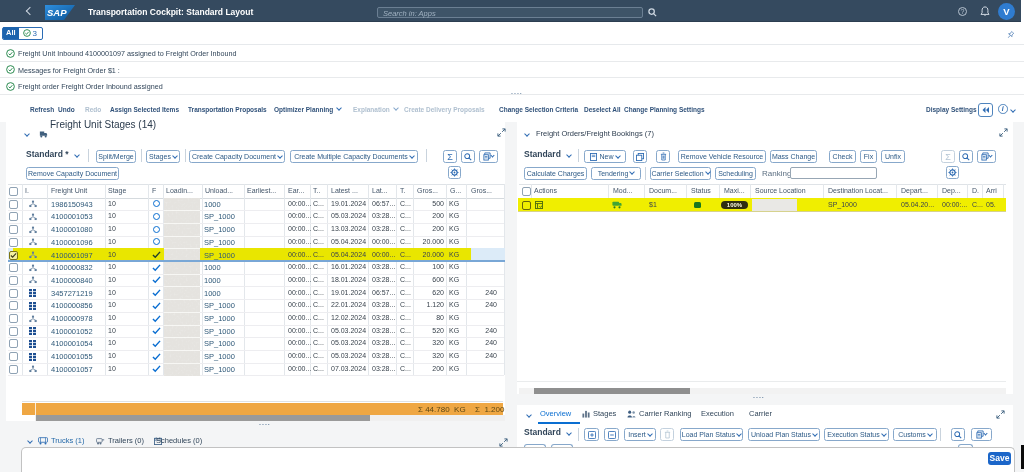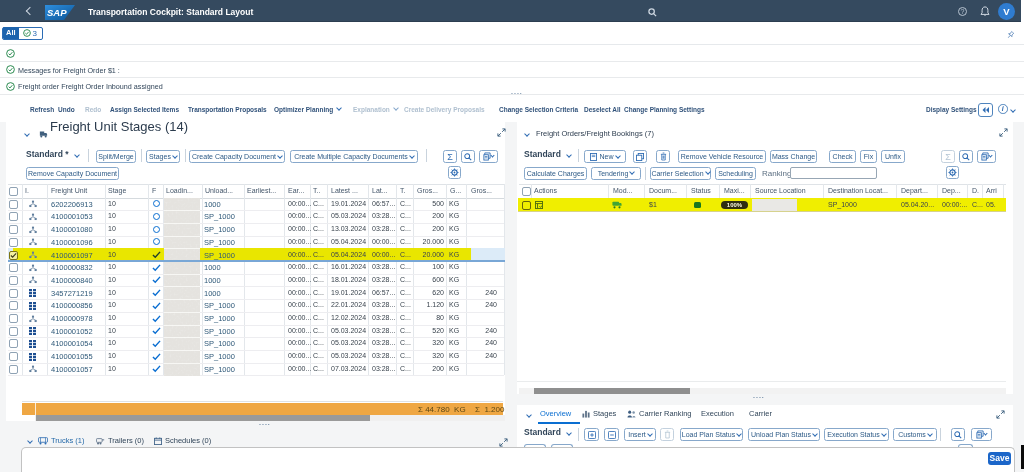--- a/index.html
+++ b/index.html
@@ -37,20 +37,23 @@
  <defs>
         <linearGradient id="sapg" x1="0" y1="0" x2="1" y2="1">
   <stop offset="0" stop-color="#2e8fdf"></stop>
           <stop offset="1" stop-color="#0c5496"></stop>
         </linearGradient>
       </defs>
  <path d="M0 0 H60 L38 30 H0 Z" fill="url(#sapg)"></path>
  <text x="4" y="22" font-family="Liberation Sans" font-style="italic" font-weight="bold" font-size="19" fill="#fff">SAP</text>
 </svg>
 <div class="ab" style="left:88px;top:6.5px;font-size:8.5px;font-weight:bold;color:#fff">Transportation Cockpit: Standard Layout</div>
+<div class="ab" style="left:377px;top:7px;width:266px;height:11px;border:1px solid #6b7f93;border-radius:2px;background:#3e5468">
+ <div style="font-size:7.5px;font-style:italic;color:#9fb0c0;margin:1px 0 0 5px">Search in: Apps</div>
+    </div>
 <svg class="ab" style="left:648px;top:8px" width="9" height="9" viewBox="0 0 10 10">
  <circle cx="4" cy="4" r="3" fill="none" stroke="#cfd8e2" stroke-width="1.4"></circle>
  <line x1="6.2" y1="6.2" x2="9" y2="9" stroke="#cfd8e2" stroke-width="1.4"></line>
     </svg>
 <div class="ab" style="left:958px;top:7px;width:9px;height:9px;border:1px solid #b6c2cf;border-radius:50%;
  color:#b6c2cf;font-size:7px;text-align:center;line-height:8px">?</div>
 <svg class="ab" style="left:980px;top:6px" width="10" height="11" viewBox="0 0 12 13">
  <path d="M6 1 C3.5 1 2.5 3 2.5 5 L2.5 8 L1.2 10 L10.8 10 L9.5 8 L9.5 5 C9.5 3 8.5 1 6 1 Z" fill="none" stroke="#cfd8e2" stroke-width="1.2"></path>
  <path d="M4.8 11 a1.3 1.3 0 0 0 2.4 0" fill="#cfd8e2"></path>
     </svg>
@@ -68,20 +71,21 @@
 <svg class="ab" style="left:1006.5px;top:31px;transform:rotate(40deg)" width="7" height="8" viewBox="0 0 8 9">
  <path d="M2.4 0.5 L5.6 0.5 L5.2 3.5 L6.6 4.8 L1.4 4.8 L2.8 3.5 Z" fill="none" stroke="#7096c3" stroke-width="1"></path>
  <path d="M4 5 L4 8.6" stroke="#7096c3" stroke-width="1"></path>
     </svg>
 <div class="hline" style="left:0;top:44px;width:1024px"></div>
 <div class="ab" style="left:0;top:45px;width:1024px;height:16.5px;background:#fff;border-bottom:1px solid #e8eaec"></div>
 <svg class="ab" style="left:5.5px;top:48.6px" width="9" height="9" viewBox="0 0 10 10">
       <circle cx="5" cy="5" r="4.3" fill="none" stroke="#1f8446" stroke-width="1.05"></circle>
       <path d="M3 5.2 L4.4 6.6 L7 3.6" fill="none" stroke="#1f8446" stroke-width="1.05"></path>
     </svg>
+<div class="ab" style="left:18px;top:49px;font-size:7.2px;color:#32465a">Freight Unit Inbound 4100001097 assigned to Freight Order Inbound</div>
 <div class="ab" style="left:0;top:61.5px;width:1024px;height:16.5px;background:#fff;border-bottom:1px solid #e8eaec"></div>
 <svg class="ab" style="left:5.5px;top:65.1px" width="9" height="9" viewBox="0 0 10 10">
       <circle cx="5" cy="5" r="4.3" fill="none" stroke="#1f8446" stroke-width="1.05"></circle>
       <path d="M3 5.2 L4.4 6.6 L7 3.6" fill="none" stroke="#1f8446" stroke-width="1.05"></path>
     </svg>
 <div class="ab" style="left:18px;top:65.5px;font-size:7.2px;color:#32465a">Messages for Freight Order $1 :</div>
 <div class="ab" style="left:0;top:78px;width:1024px;height:16.5px;background:#fff;border-bottom:1px solid #e8eaec"></div>
 <svg class="ab" style="left:5.5px;top:81.6px" width="9" height="9" viewBox="0 0 10 10">
       <circle cx="5" cy="5" r="4.3" fill="none" stroke="#1f8446" stroke-width="1.05"></circle>
       <path d="M3 5.2 L4.4 6.6 L7 3.6" fill="none" stroke="#1f8446" stroke-width="1.05"></path>
@@ -120,21 +124,21 @@
 <div class="ab" style="left:517px;top:405px;width:496px;height:42px;background:#fff"></div>
 
 <div class="cw" style="left:25px;top:131.5px">
       <span class="chev" style="border-color:#2f6cb3"></span>
     </div>
 <svg class="ab" style="left:39px;top:130px" width="9" height="8" viewBox="0 0 12 11">
  <path d="M1 2 H7 V8 H1 Z M7 4 H10 L11 6 V8 H7 Z" fill="#41607e"></path>
  <circle cx="3" cy="9" r="1.4" fill="#41607e"></circle>
       <circle cx="9" cy="9" r="1.4" fill="#41607e"></circle>
     </svg>
-<div class="ab" style="left:50px;top:119px;font-size:13px;color:#2b3b4d">Freight Unit Stages (14)</div>
+<div class="ab" style="left:50px;top:119px;font-size:10px;color:#2b3b4d">Freight Unit Stages (14)</div>
 <svg class="exp" style="left:497px;top:128px" viewBox="0 0 10 10">
  <path d="M6 1 H9 V4 M9 1 L5.7 4.3 M4 9 H1 V6 M1 9 L4.3 5.7" stroke="#456684" stroke-width="1.1" fill="none"></path>
     </svg>
 
 <div class="ab" style="left:26px;top:149px;font-size:8.5px;font-weight:bold;color:#32465a">Standard *</div>
 <div class="cw" style="left:75px;top:152.5px">
       <span class="chev"></span>
     </div>
 <div class="vline" style="left:88px;top:149px;height:13px;background:#c9d3dd"></div>
 <div class="btn" style="left:96px;top:150px;width:40px">Split/Merge</div>
@@ -217,21 +221,21 @@
 <div class="cw" style="left:29px;top:200.29999999999998px"><svg width="8" height="8" viewBox="0 0 10 10">
         <g fill="#5f7d9c">
           <rect x="3.7" y="0.8" width="2.6" height="2.6"></rect>
           <rect x="0.4" y="6.2" width="2.6" height="2.6"></rect>
           <rect x="7" y="6.2" width="2.6" height="2.6"></rect>
         </g>
         <g stroke="#7b93ab" stroke-width="1" fill="none">
           <path d="M5 3.4 V4.8 M5 4.8 L1.7 6.4 M5 4.8 L8.3 6.4"></path>
         </g>
       </svg></div>
-<div class="num" style="left:51px;top:199.79999999999998px">6202206913</div>
+<div class="num" style="left:51px;top:199.79999999999998px">1986150943</div>
 <div class="cell" style="left:108px;top:199.79999999999998px">10</div>
 <div class="ab" style="left:153px;top:200.29999999999998px;width:7px;height:7px;border:1.4px solid #0a6ed1;border-radius:50%"></div>
 <div class="num" style="left:204px;top:199.79999999999998px">1000</div>
 <div class="cell" style="left:288px;top:199.79999999999998px">00:00...</div>
 <div class="cell" style="left:313px;top:199.79999999999998px">C...</div>
 <div class="cell" style="left:331px;top:199.79999999999998px">19.01.2024</div>
 <div class="cell" style="left:372px;top:199.79999999999998px">06:57...</div>
 <div class="cell" style="left:400px;top:199.79999999999998px">C...</div>
 <div class="cell" style="left:413px;top:199.79999999999998px;width:31px;text-align:right">500</div>
 <div class="cell" style="left:449px;top:199.79999999999998px">KG</div>
@@ -613,21 +617,21 @@
  <rect x="0.5" y="0.5" width="7" height="4.5" rx="1" fill="none" stroke="#5d7188" stroke-width="1"></rect>
  <path d="M7.5 2 H10" stroke="#5d7188" stroke-width="1.2"></path>
  <circle cx="2.5" cy="6.5" r="1.2" fill="#5d7188"></circle>
       <circle cx="5.5" cy="6.5" r="1.2" fill="#5d7188"></circle>
     </svg>
 <div class="ab" style="left:108px;top:436px;font-size:7.5px;color:#32465a">Trailers (0)</div>
 <svg class="ab" style="left:154px;top:436.5px" width="8" height="8" viewBox="0 0 9 9">
  <rect x="0.5" y="1.5" width="8" height="7" fill="none" stroke="#44678c" stroke-width="1"></rect>
  <path d="M0.5 3.5 H8.5 M2.5 0.5 V2 M6.5 0.5 V2" stroke="#44678c" stroke-width="1"></path>
     </svg>
-<div class="ab" style="left:165px;top:436px;font-size:7.5px;color:#32465a">Schedules (0)</div>
+<div class="ab" style="left:156px;top:436px;font-size:7.5px;color:#32465a">Schedules (0)</div>
 <svg class="exp" style="left:499px;top:438px" viewBox="0 0 10 10">
  <path d="M6 1 H9 V4 M9 1 L5.7 4.3 M4 9 H1 V6 M1 9 L4.3 5.7" stroke="#456684" stroke-width="1.1" fill="none"></path>
     </svg>
 
 <div class="cw" style="left:525px;top:131.5px">
       <span class="chev" style="border-color:#2f6cb3"></span>
     </div>
 <div class="ab" style="left:536px;top:128.5px;font-size:7.5px;color:#2b3b4d">Freight Orders/Freight Bookings (7)</div>
 <svg class="exp" style="left:999px;top:128px" viewBox="0 0 10 10">
  <path d="M6 1 H9 V4 M9 1 L5.7 4.3 M4 9 H1 V6 M1 9 L4.3 5.7" stroke="#456684" stroke-width="1.1" fill="none"></path>

